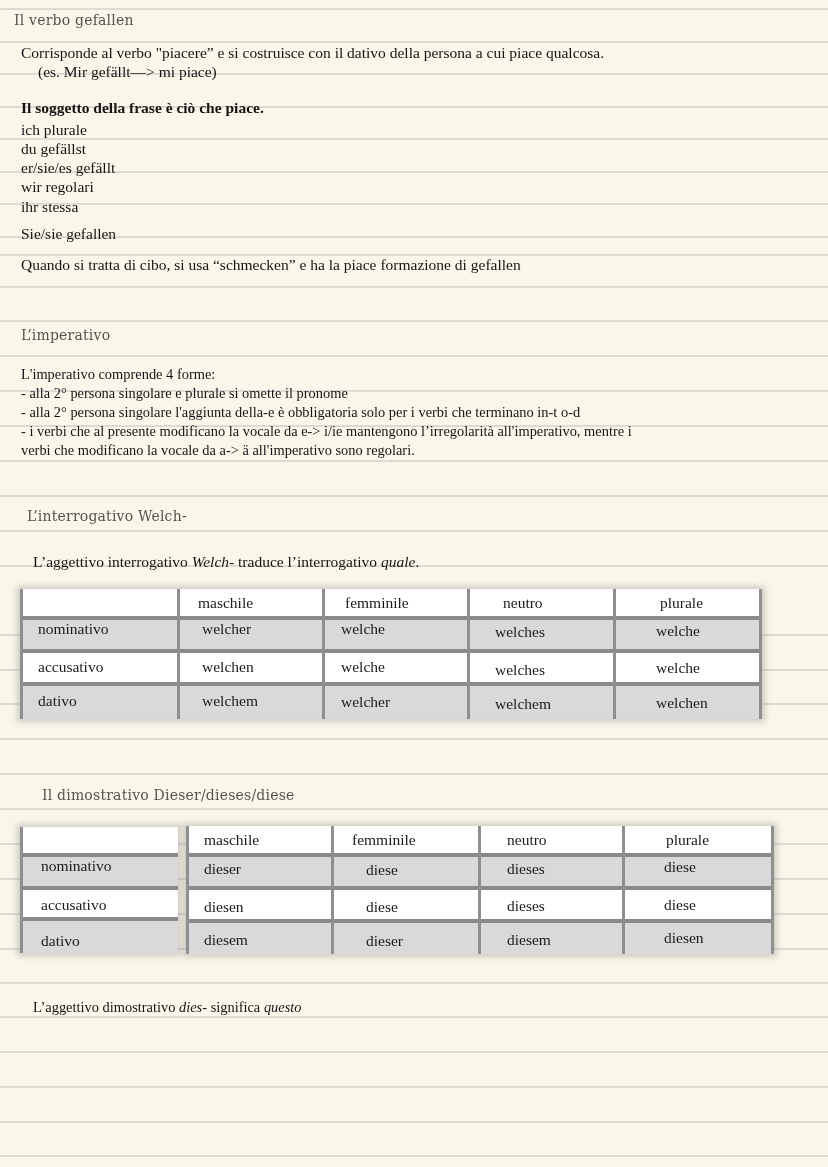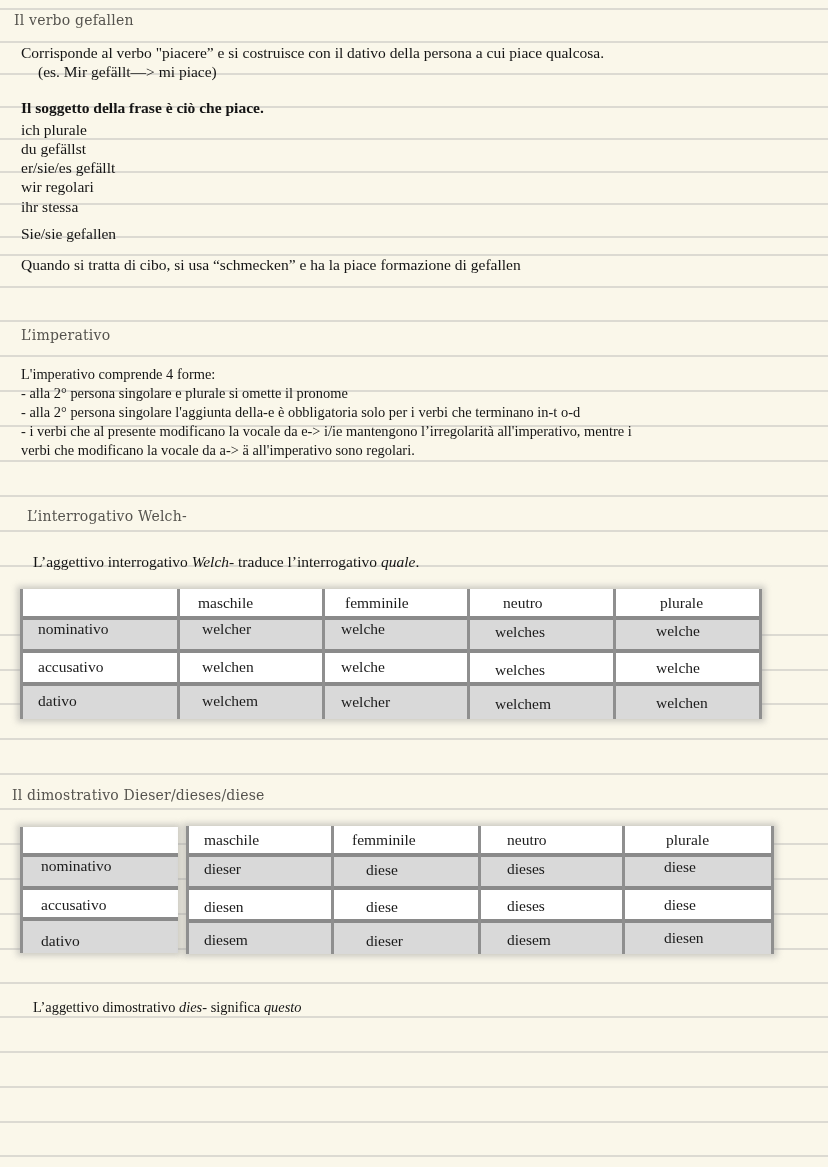--- a/index.html
+++ b/index.html
@@ -146,21 +146,21 @@
     <div class="vline" style="left:0; height:130px;"></div>
     <div class="vline" style="left:157px; height:130px;"></div>
     <div class="vline" style="left:302px; height:130px;"></div>
     <div class="vline" style="left:447px; height:130px;"></div>
     <div class="vline" style="left:593px; height:130px;"></div>
     <div class="vline" style="left:739px; height:130px;"></div>
   </div>
 </section>
 
 <section>
-  <div class="heading" style="left:12px; top:787px;">Il dimostrativo Dieser/dieses/diese</div>
+  <div class="heading" style="left:42px; top:787px;">Il dimostrativo Dieser/dieses/diese</div>
 
   <div class="tbl" style="left:20px; top:827px; width:158px; height:126px;">
     <div class="row bg-white" style="top:0; width:158px; height:27px;">
       <div class="cell" style="left:0; padding:4px 0 0 20px;"></div>
     </div>
     <div class="row bg-grey" style="top:27px; width:158px; height:34px;">
       <div class="cell" style="left:0; padding:3px 0 0 21px;">nominativo</div>
     </div>
     <div class="row bg-white" style="top:61px; width:158px; height:30px;">
       <div class="cell" style="left:0; padding:8px 0 0 21px;">accusativo</div>

